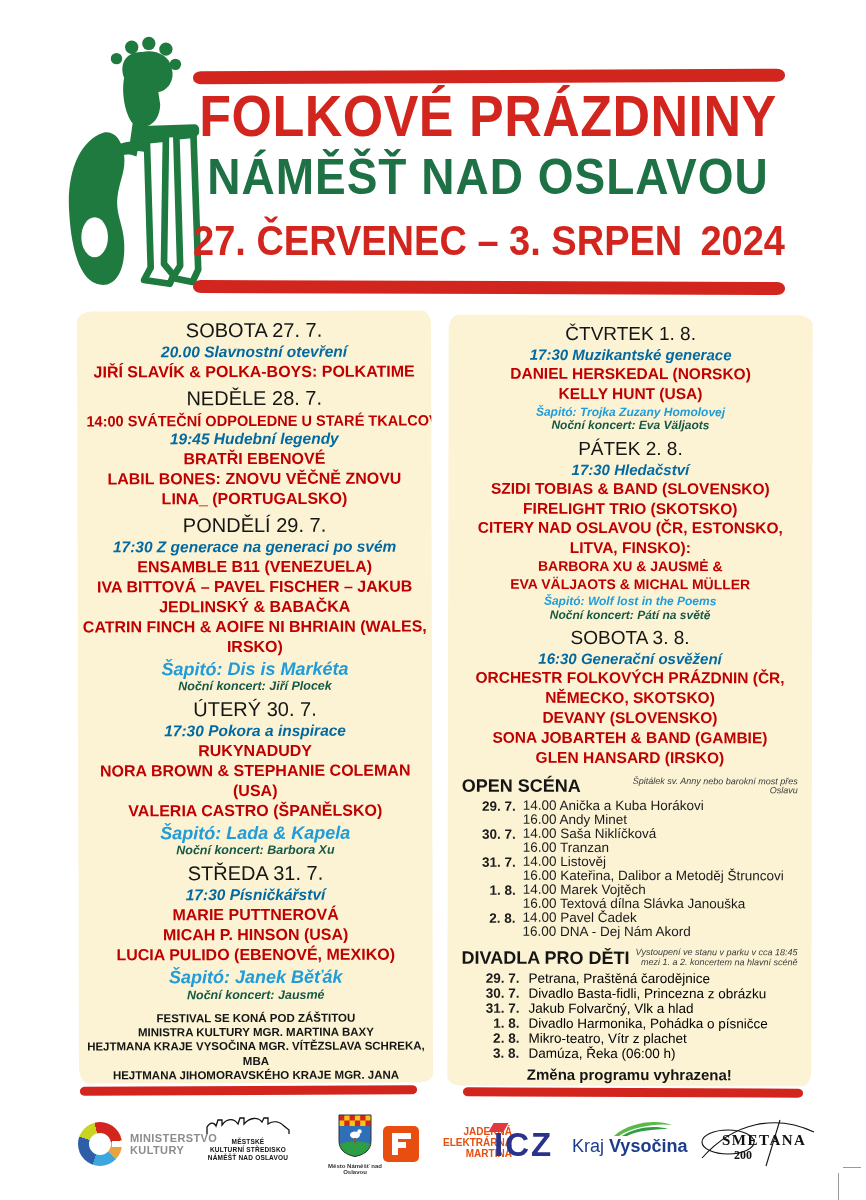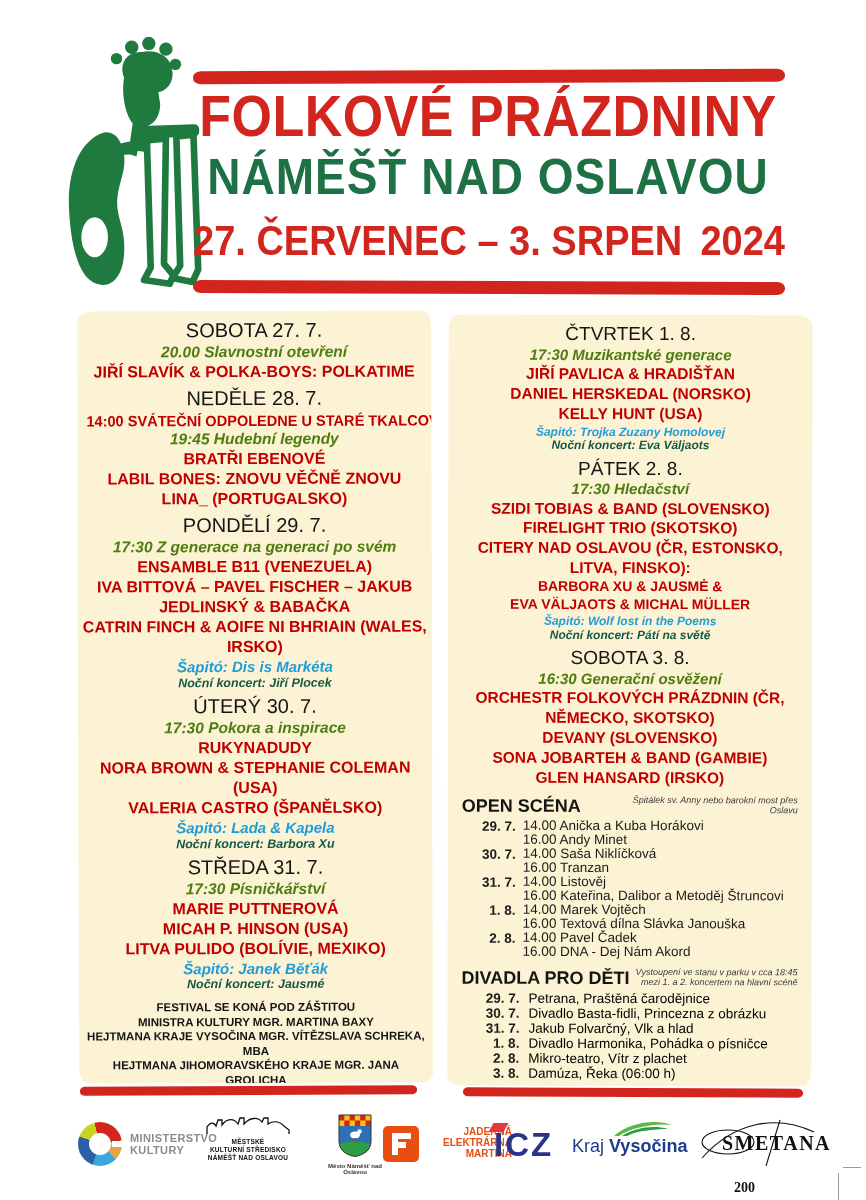--- a/index.html
+++ b/index.html
@@ -27,28 +27,28 @@
   .panel-left{left:78px;top:311px;width:354px;height:772px;text-align:center;
     border-radius:16px 9px 14px 10px/10px 15px 9px 16px;transform:rotate(-.15deg);}
   .panel-right{left:448px;top:315px;width:364px;height:771px;text-align:center;
     border-radius:10px 16px 9px 14px/15px 10px 16px 9px;transform:rotate(.1deg);}
   .panel-inner{padding:6px 4px 4px 4px;}
   .day-section{margin:0;}
   .day-heading{font-size:20px;font-weight:normal;color:#151515;line-height:1.15;margin:5px 0 1px;}
   .panel-right .day-heading{font-size:19px;}
   .day-section:first-child .day-heading{margin-top:2px;}
   .line{margin:0 auto;}
-  .line.theme{font-size:15.5px;font-weight:bold;font-style:italic;color:#4d7c0f;line-height:1.22;}
+  .line.theme{font-size:15.5px;font-weight:bold;font-style:italic;color:#0369a1;line-height:1.22;}
   .panel-right .line.theme{font-size:15px;}
   .line.artist{font-size:16px;font-weight:bold;color:#C00000;line-height:1.25;}
   .panel-right .line.artist{font-size:15.5px;line-height:1.28;}
   .line.artist-wide{font-size:15px;font-weight:bold;color:#C00000;line-height:1.3;
     white-space:nowrap;transform:scaleX(.97);transform-origin:center;}
   .line.artist-sm{font-size:14px;font-weight:bold;color:#C00000;line-height:1.26;}
-  .line.sapito{font-size:15px;font-weight:bold;font-style:italic;color:#1F9CD9;line-height:1.12;margin-top:2px;}
+  .line.sapito{font-size:18px;font-weight:bold;font-style:italic;color:#1F9CD9;line-height:1.12;margin-top:2px;}
   .line.nocni{font-size:12.5px;font-weight:bold;font-style:italic;color:#175944;line-height:1.12;}
   .panel-right .line.sapito,.panel-right .line.nocni{font-size:12px;}
   .patronage{margin-top:9px;}
   .pat-line{font-size:11.5px;font-weight:bold;color:#151515;line-height:1.26;}
   
   .sub-heading-row{display:flex;align-items:flex-end;padding:0 10px;margin-top:9px;margin-bottom:3px;text-align:left;}
   .sub-heading{font-size:18px;font-weight:bold;color:#151515;line-height:1.05;}
   .sub-note{margin-left:auto;font-size:9px;font-style:italic;color:#3a3a3a;line-height:1.1;text-align:right;max-width:195px;}
   .os-row{display:flex;padding-left:24px;text-align:left;}
   .os-date{font-size:13.5px;font-weight:bold;color:#1a1a1a;width:40px;flex:none;text-align:right;margin-right:7px;line-height:1.05;padding-top:1px;white-space:nowrap;}
@@ -79,23 +79,23 @@
   .logo-icz{left:494px;top:16px;font-size:33px;font-weight:bold;color:#29338C;letter-spacing:2px;line-height:1;position:relative;}
   .logo-icz::before{content:'';position:absolute;left:-3px;top:-5px;width:15px;height:9px;background:#E03A3E;transform:skewX(-30deg);}
   .logo-kraj{left:572px;top:8px;width:120px;text-align:left;}
   .kraj-swoosh{display:block;margin-left:40px;}
   .kraj-text{font-size:18px;color:#1D3C8C;line-height:1;white-space:nowrap;}
   .kraj-text .bold{font-weight:bold;}
   .logo-smetana{left:700px;top:6px;width:118px;height:52px;}
   .smetana-wrap{position:relative;width:118px;height:52px;}
   .smetana-svg{position:absolute;left:0;top:0;}
   .smetana-label{position:absolute;left:22px;top:14px;font-family:"Liberation Serif","DejaVu Serif",serif;
-    font-weight:bold;font-size:20px;color:#111;letter-spacing:1.5px;}
+    font-weight:bold;font-size:15px;color:#111;letter-spacing:1.5px;}
   .smetana-year{position:absolute;left:34px;top:30px;font-family:"Liberation Serif","DejaVu Serif",serif;
-    font-weight:bold;font-size:14px;color:#111;margin-top:32px;}
+    font-weight:bold;font-size:12px;color:#111;}
   
   .crop-h{position:absolute;left:843px;top:1167px;width:18px;height:1px;background:#9a9a9a;}
   .crop-v{position:absolute;left:838px;top:1173px;width:1px;height:27px;background:#9a9a9a;}
 </style>
 </head>
 <body>
 
 <div class="green-logo">
   <svg width="152" height="268" viewBox="0 0 160 270" xmlns="http://www.w3.org/2000/svg">
     <g fill="#1E7A3F">
@@ -158,42 +158,41 @@
           <div class="line artist">NORA BROWN &amp; STEPHANIE COLEMAN (USA)</div>
           <div class="line artist">VALERIA CASTRO (ŠPANĚLSKO)</div>
           <div class="line sapito">Šapitó: Lada &amp; Kapela</div>
           <div class="line nocni">Noční koncert: Barbora Xu</div>
         </div>
         <div class="day-section">
           <div class="day-heading">STŘEDA 31. 7.</div>
           <div class="line theme">17:30 Písničkářství</div>
           <div class="line artist">MARIE PUTTNEROVÁ</div>
           <div class="line artist">MICAH P. HINSON (USA)</div>
-          <div class="line artist">LITVA PULIDO (BOLÍVIE, MEXIKO)</div>
+          <div class="line artist">LUCIA PULIDO (EBENOVÉ, MEXIKO)</div>
           <div class="line sapito">Šapitó: Janek Běťák</div>
           <div class="line nocni">Noční koncert: Jausmé</div>
         </div>
       </div>
     <div class="patronage" id="patronage">
         <div class="pat-line">FESTIVAL SE KONÁ POD ZÁŠTITOU</div>
         <div class="pat-line">MINISTRA KULTURY MGR. MARTINA BAXY</div>
         <div class="pat-line">HEJTMANA KRAJE VYSOČINA MGR. VÍTĚZSLAVA SCHREKA, MBA</div>
         <div class="pat-line">HEJTMANA JIHOMORAVSKÉHO KRAJE MGR. JANA GROLICHA</div>
       </div>
 
   </div>
 </div>
 
 <div class="panel panel-right">
   <div class="panel-inner">
     <div id="right-days">
         <div class="day-section">
           <div class="day-heading">ČTVRTEK 1. 8.</div>
           <div class="line theme">17:30 Muzikantské generace</div>
-          <div class="line artist">JIŘÍ PAVLICA &amp; HRADIŠŤAN</div>
           <div class="line artist">DANIEL HERSKEDAL (NORSKO)</div>
           <div class="line artist">KELLY HUNT (USA)</div>
           <div class="line sapito">Šapitó: Trojka Zuzany Homolovej</div>
           <div class="line nocni">Noční koncert: Eva Väljaots</div>
         </div>
         <div class="day-section">
           <div class="day-heading">PÁTEK 2. 8.</div>
           <div class="line theme">17:30 Hledačství</div>
           <div class="line artist">SZIDI TOBIAS &amp; BAND (SLOVENSKO)</div>
           <div class="line artist">FIRELIGHT TRIO (SKOTSKO)</div>

